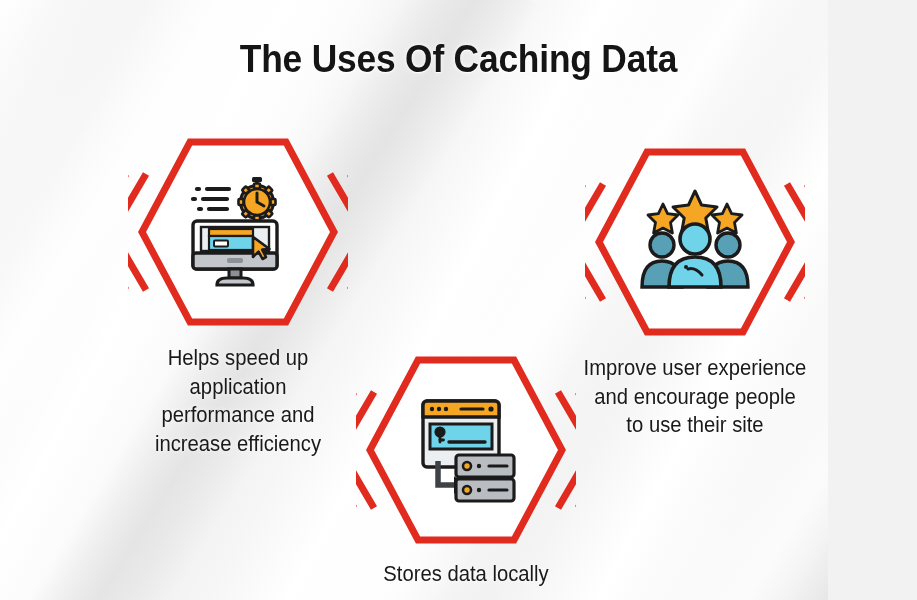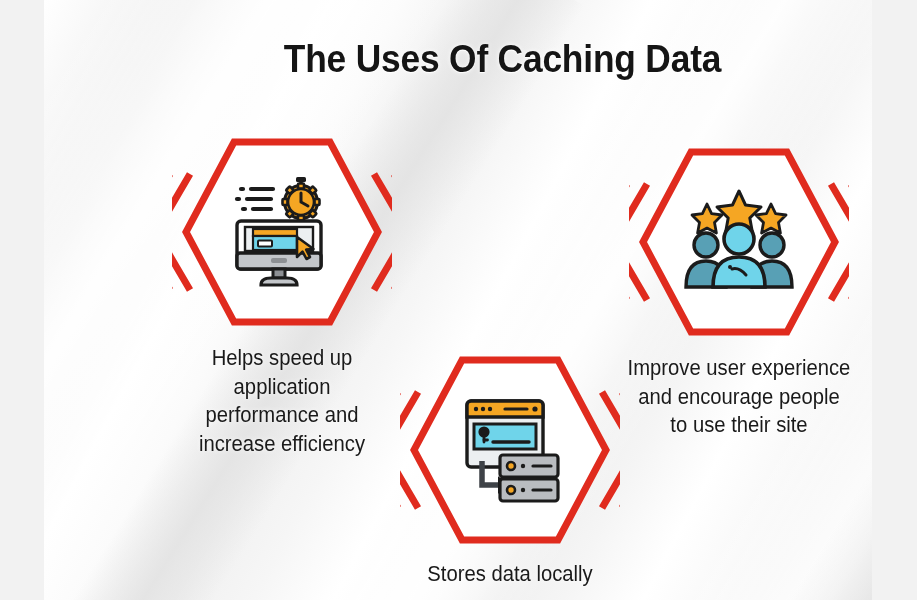--- a/index.html
+++ b/index.html
@@ -31,21 +31,20 @@
         #f6f6f6 46%,
         #ffffff 53%,
         #fafafa 60%,
         #efefef 67%,
         #f5f5f5 73%,
         #ffffff 80%,
         #f8f8f8 87%,
         #f1f1f1 94%,
         #f9f9f9 100%);
     overflow: hidden;
-    margin-left: 44px;
   }
 
   
   .sheen {
     position: absolute;
     pointer-events: none;
   }
   .sheen.a {
     left: -120px; top: -180px;
     width: 300px; height: 1000px;

